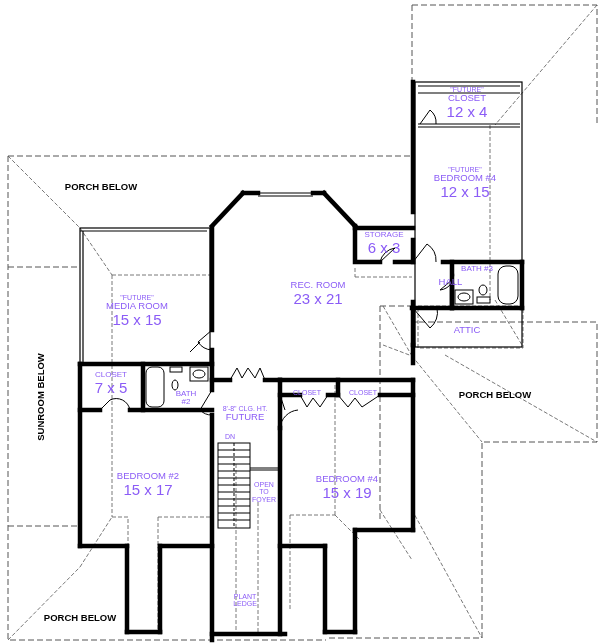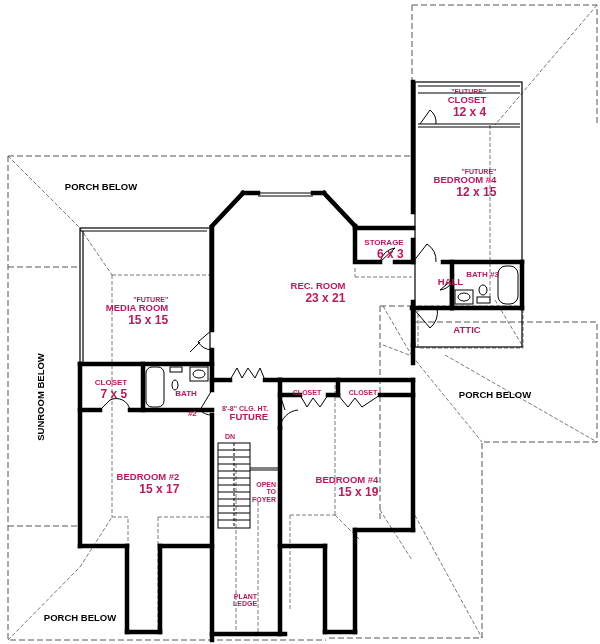--- a/index.html
+++ b/index.html
@@ -1,22 +1,22 @@
 <!DOCTYPE html>
 <html><head>
 <meta charset="utf-8">
 <style>
   html, body { margin: 0; padding: 0; background: #ffffff; }
   body { width: 600px; height: 644px; overflow: hidden; position: relative; font-family: "Liberation Sans", "DejaVu Sans", sans-serif; }
   svg { position: absolute; left: 0; top: 0; }
-  .lbl { position: absolute; font-weight: bold; color: #be185d; text-align: right; line-height: 1.05; white-space: nowrap; transform: translate(-50%, -50%); }
+  .lbl { position: absolute; font-weight: normal; color: #8b5cf6; text-align: center; line-height: 1.05; white-space: nowrap; transform: translate(-50%, -50%); }
   .lbl .q { font-size: 7px; display: block; }
   .lbl .n { font-size: 9.5px; display: block; }
-  .lbl .d { font-size: 12px; display: block; margin-top: 1px; }
-  .lbl.small .n { font-size: 8px; margin-top: 12px; }
+  .lbl .d { font-size: 15px; display: block; margin-top: 1px; }
+  .lbl.small .n { font-size: 8px; }
   .lbl.tiny .n { font-size: 7px; }
   .below { position: absolute; font-weight: bold; font-size: 9.5px; color: #000; white-space: nowrap; transform: translate(-50%, -50%); }
   .vert { transform: translate(-50%, -50%) rotate(-90deg); }
 </style>
 </head>
 <body>
 
 <svg width="600" height="644" viewBox="0 0 600 644">
   <g fill="none" stroke="#555" stroke-width="1" stroke-dasharray="6,3">
 
@@ -188,21 +188,21 @@
   <span class="n">BEDROOM #4</span>
   <span class="d">12 x 15</span>
 </div>
 <div class="lbl small" style="left:384px;top:244px;">
   <span class="n">STORAGE</span>
   <span class="d">6 x 3</span>
 </div>
 <div class="lbl" style="left:431px;top:282px;padding-left:39px;">
   <span class="n">HALL</span>
 </div>
-<div class="lbl small" style="left:477px;top:269px;padding-left:11px;">
+<div class="lbl small" style="left:477px;top:269px;">
   <span class="n">BATH #3</span>
 </div>
 <div class="lbl" style="left:467px;top:330px;">
   <span class="n">ATTIC</span>
 </div>
 <div class="lbl" style="left:294px;top:293px;margin-left:24px;">
   <span class="n">REC. ROOM</span>
   <span class="d">23 x 21</span>
 </div>
 <div class="lbl" style="left:137px;top:311px;">

